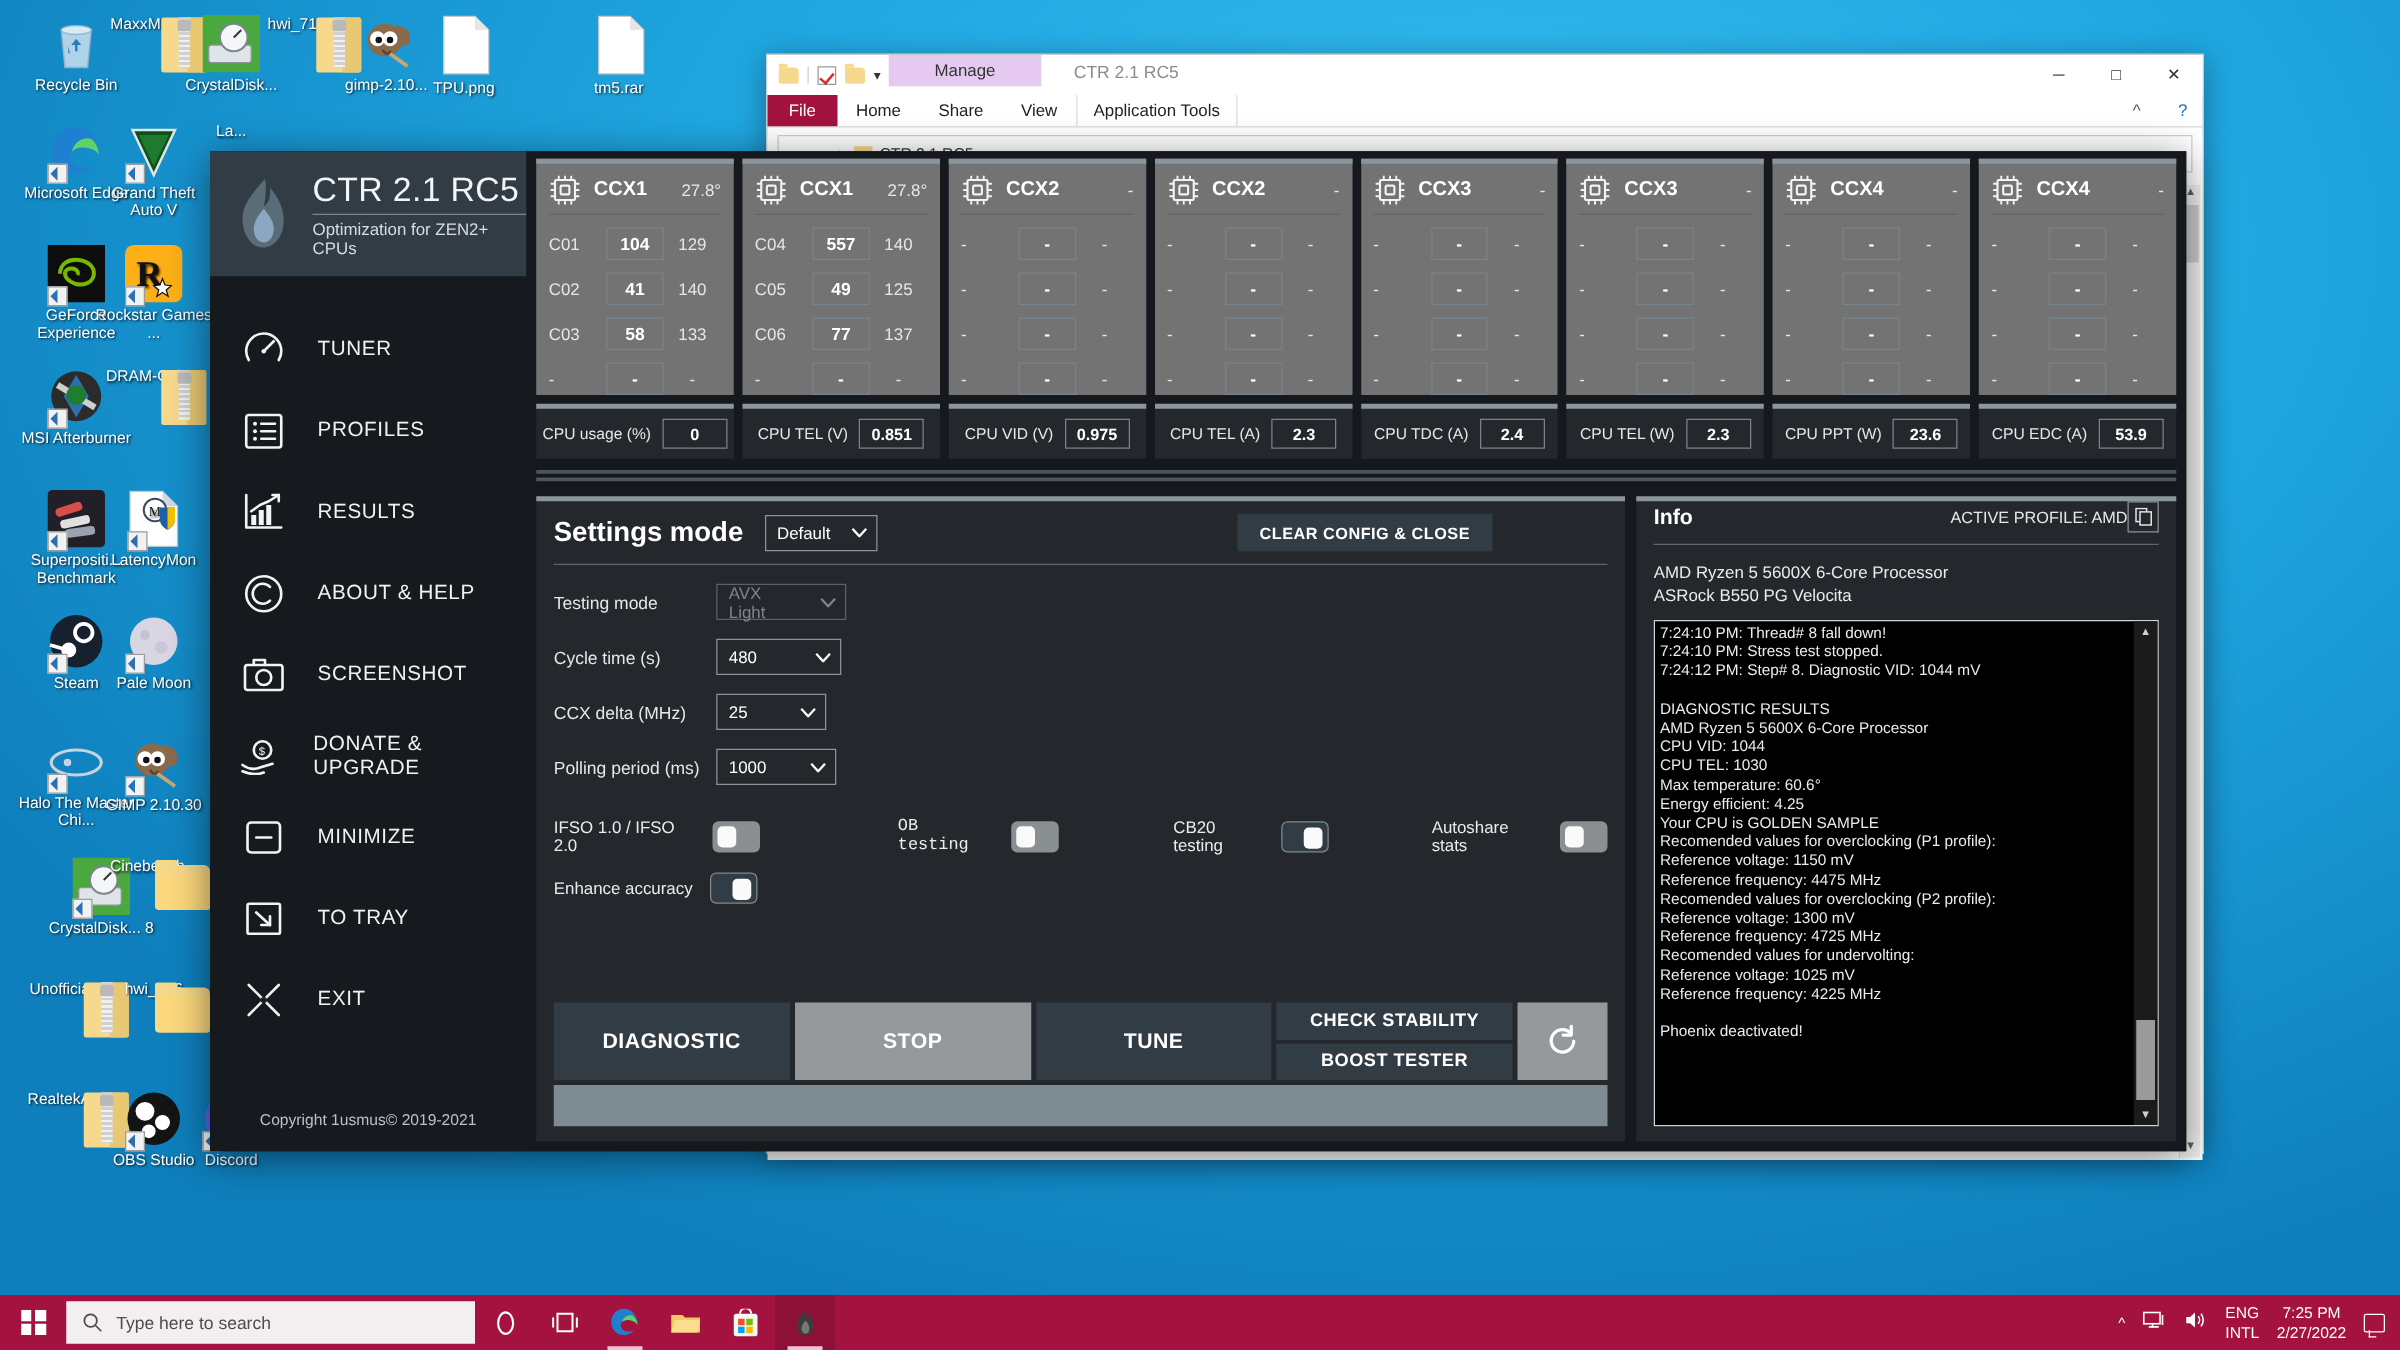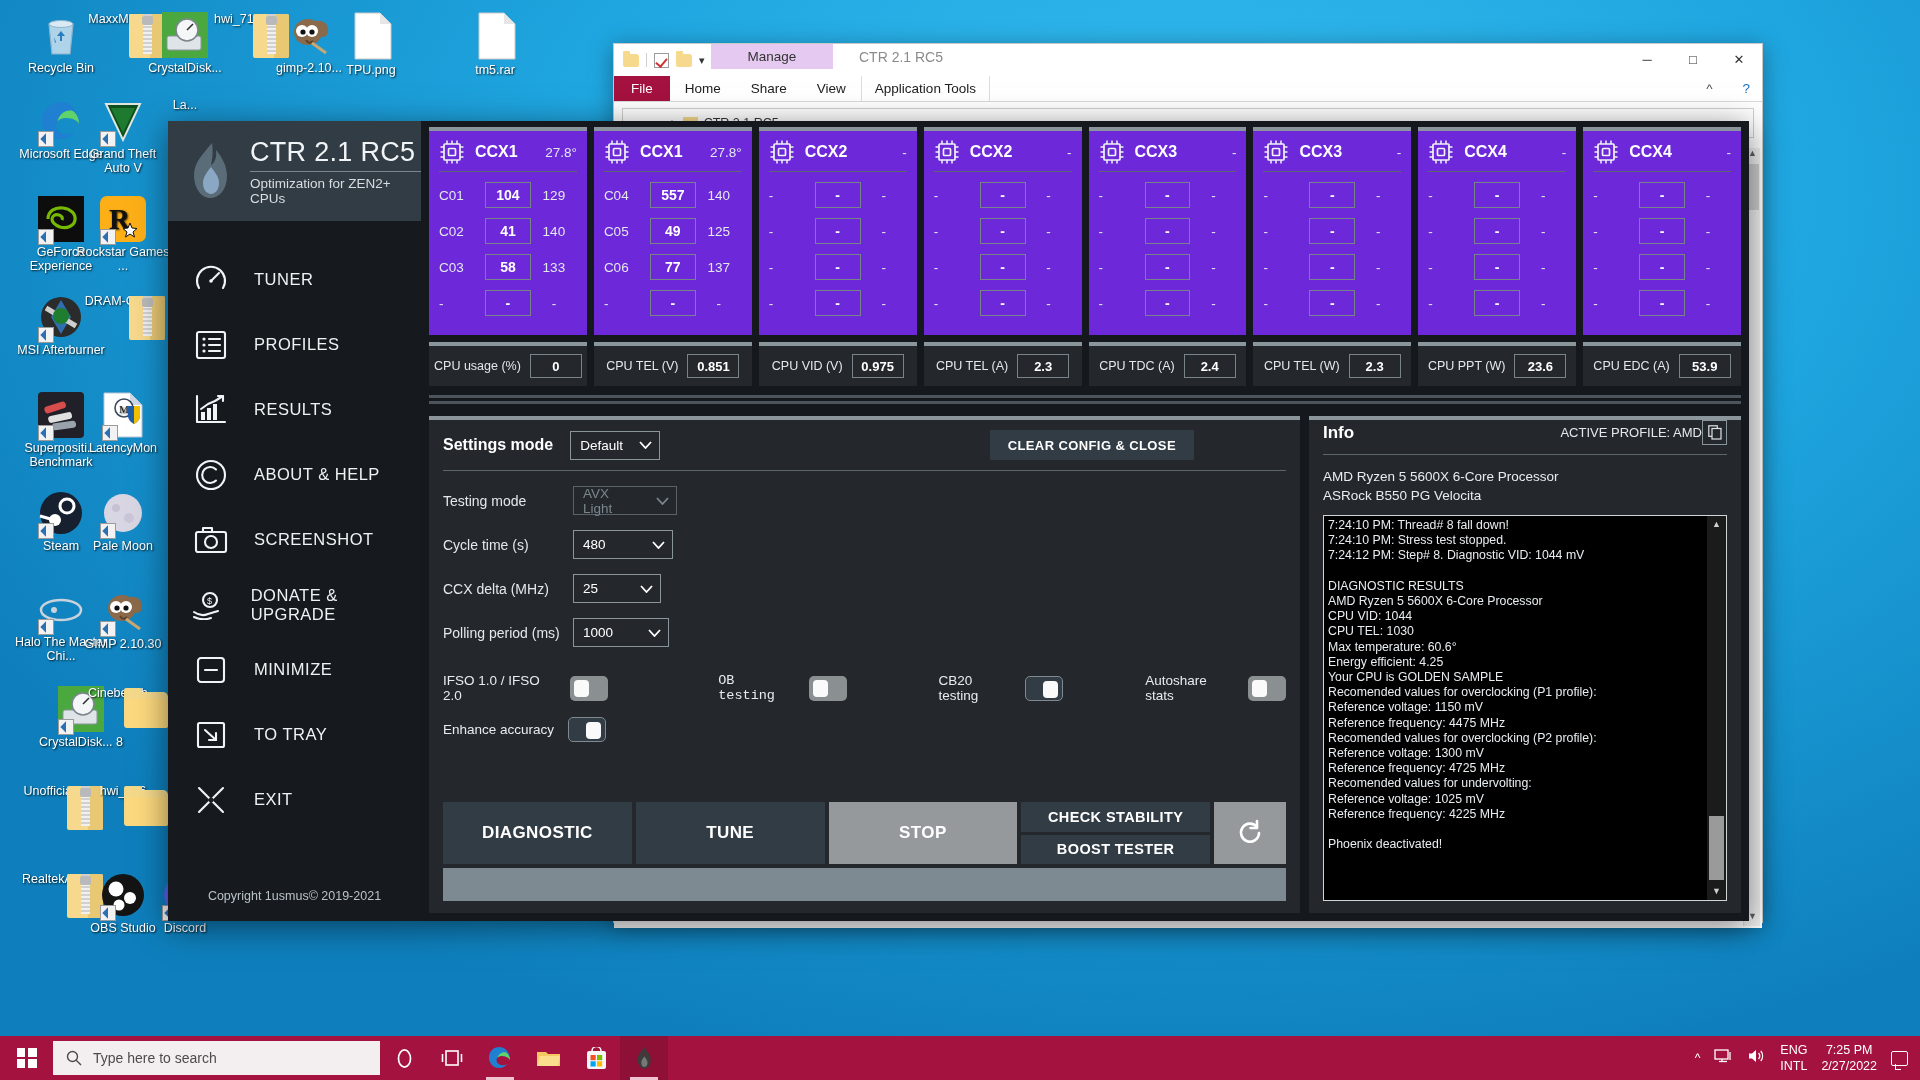--- a/index.html
+++ b/index.html
@@ -132,21 +132,21 @@
   .brand-text .t2 { font-size: 13.5px; color:#d7dde1; }
   .ctr-menu { flex:1; padding-top: 26px; }
   .mitem { height: 65px; display:flex; align-items:center; cursor:pointer; }
   .mitem .mic { width: 86px; display:flex; align-items:center; justify-content:center; }
   .mitem .mlbl { font-size: 16.5px; letter-spacing:.5px; color:#eef2f4; }
   .copyright { font-size:12.5px; color:#b9c2c8; text-align:center; padding-bottom: 18px; }
 
   
   .ctr-main { flex:1; display:flex; flex-direction:column; background:#15181c; padding: 6px 8px 8px 8px; }
   .ccx-row { display:flex; gap:7px; }
-  .ccx-card { flex:1; background:#6d28d9; border-top:4px solid #8b959c; padding: 8px 10px 19px; }
+  .ccx-card { flex:1; background:#737373; border-top:4px solid #8b959c; padding: 8px 10px 0; }
   .ccx-head { display:flex; align-items:center; gap:10px; padding-bottom:6px; border-bottom:1px solid #5d666d;}
   .ccx-head .cpu-ic { width:26px;height:26px;flex:none;}
   .ccx-head .nm { font-size:16px; font-weight:bold; color:#fff; flex:1;}
   .ccx-head .tmp { font-size:13.5px; color:#e3e8eb; }
   .core-row { display:flex; align-items:center; margin-top: 10px; }
   .core-row .cid { width: 46px; font-size:13.5px; color:#e3e8eb;}
   .core-row .cbox { flex:1; height:26px; border:1px solid #79838a; display:flex;align-items:center;justify-content:center;
                     font-size:14px; font-weight:bold; color:#fff;}
   .core-row .cval { width: 46px; text-align:center; font-size:13.5px; color:#e3e8eb;}
 
@@ -156,21 +156,21 @@
   .metric .mlab { font-size:12.5px; color:#e3e8eb; }
   .metric .mval { min-width:52px; height:24px; border:1px solid #79838a; display:flex;align-items:center;justify-content:center;
                   font-size:13px; font-weight:bold; color:#fff; padding:0 6px;}
 
   .divider-bars { margin-top: 9px; }
   .divider-bars div { height:3px; background:#4c555c; margin-bottom:3px; }
 
   .lower { display:flex; gap:9px; margin-top: 9px; flex:1; }
   .settings-pane { flex: 1 1 880px; background:#24282d; border-top:4px solid #8b959c; padding: 10px 14px 12px; display:flex; flex-direction:column;}
   .sm-row { display:flex; align-items:center; padding-bottom:10px; border-bottom:1px solid #5d666d;}
-  .sm-title { font-size:16px; font-weight:bold; color:#fff; margin-right: 17px; }
+  .sm-title { font-size:22px; font-weight:bold; color:#fff; margin-right: 17px; }
   .sel { border:1px solid #8a949b; height:29px; display:flex; align-items:center; justify-content:space-between;
          padding: 0 7px 0 9px; font-size:13.5px; color:#fff; background:transparent; gap:14px; }
   .sel.dis { color:#7b868d; border-color:#596269; }
   .chev { width:13px;height:8px; flex:none; }
   .field { display:flex; align-items:center; margin-top: 15px; }
   .field .flab { width: 130px; font-size:14px; color:#e3e8eb; }
   .toggles { display:flex; align-items:center; margin-top: 26px; }
   .tg-item { display:flex; align-items:center; gap:14px; }
   .tg-lab { font-size:13.5px; color:#e8ecef; }
   .switch { width:38px; height:25px; border-radius:5px; position:relative; flex:none;}
@@ -999,22 +999,22 @@
               <div class="tg-item">
                 <span class="tg-lab">Enhance accuracy</span>
                 <span class="switch on">
                   <span class="knob"></span>
                 </span>
               </div>
             </div>
 
           <div class="actions">
             <div class="abtn" style="flex:2">DIAGNOSTIC</div>
+            <div class="abtn grey" style="flex:2">STOP</div>
             <div class="abtn" style="flex:2">TUNE</div>
-            <div class="abtn grey" style="flex:2">STOP</div>
             <div style="flex:2;display:flex;flex-direction:column;gap:3px;">
               <div class="abtn small" style="flex:1">CHECK STABILITY</div>
               <div class="abtn small" style="flex:1">BOOST TESTER</div>
             </div>
             <div class="abtn grey" style="flex:0 0 72px;">
               <svg width="30" height="30" viewBox="0 0 30 30">
                 <path d="M22 9 A9 9 0 1 0 24 15" stroke="#fff" stroke-width="2.6" fill="none" stroke-linecap="round"></path>
                 <path d="M22 3 L22 10 L15.5 10" stroke="#fff" stroke-width="2.6" fill="none" stroke-linecap="round" stroke-linejoin="round"></path>
               </svg>
             </div>

